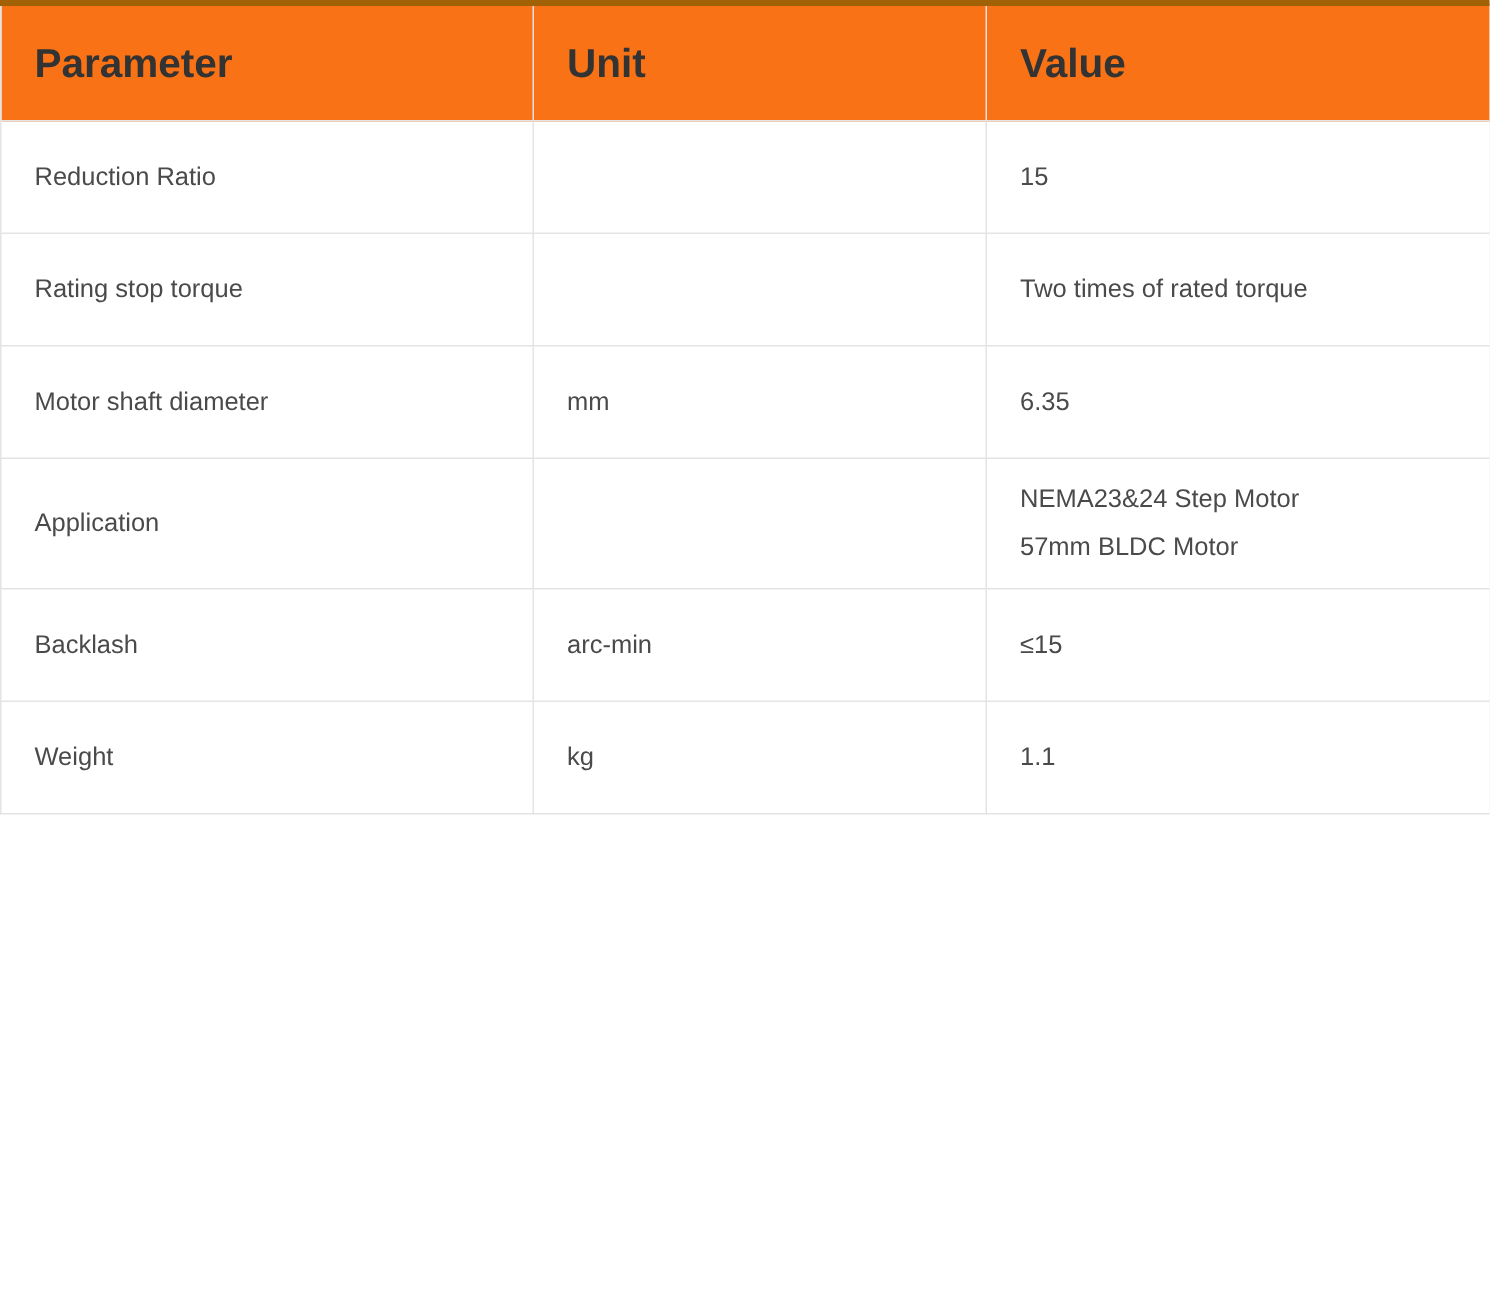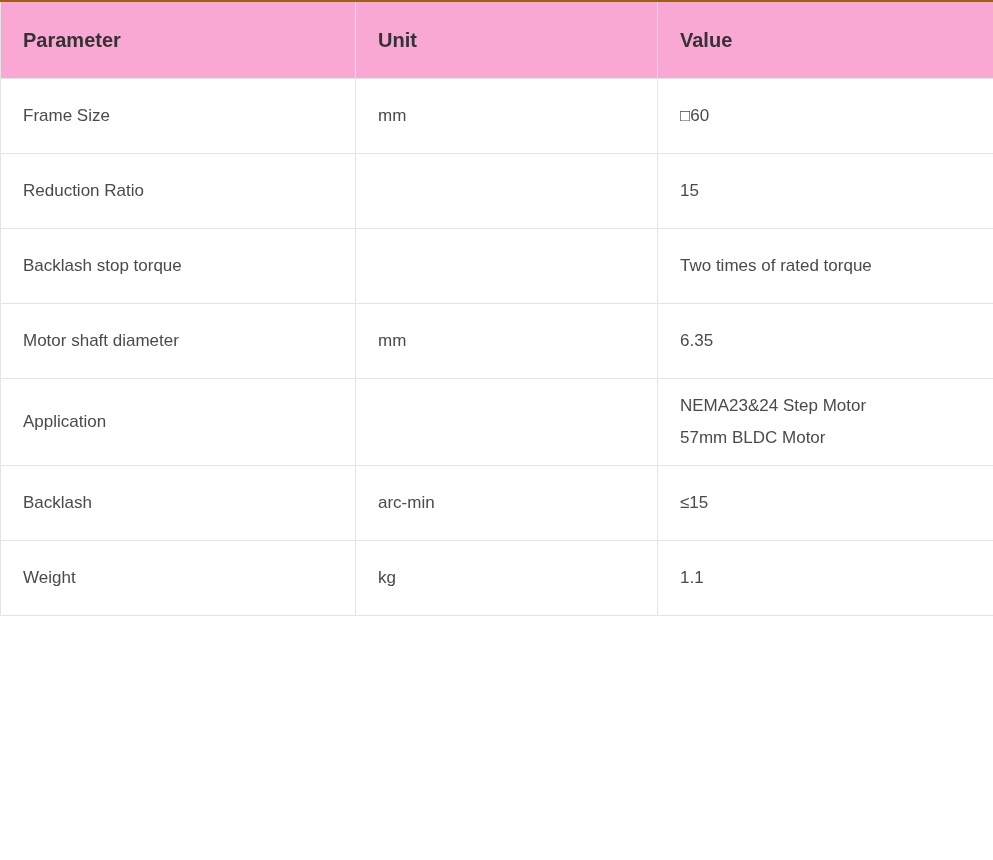--- a/index.html
+++ b/index.html
@@ -25,26 +25,26 @@
 
   .spec-table th,
   .spec-table td {
     border: 1px solid #e4e4e4;
     text-align: left;
     vertical-align: middle;
     padding: 0 10px 0 22px;
     font-weight: normal;
   }
   .spec-table thead th {
-    background: #f9a8d4;
+    background: #f97316;
     color: #333333;
     font-weight: bold;
-    font-size: 20px;
+    font-size: 27px;
     height: 76px;
-    border-top: 2px solid #a16207;
+    border-top: 4px solid #a16207;
   }
   .spec-table tbody td {
     height: 74px;
     font-size: 17px;
     color: #4a4a4a;
     line-height: 1.45;
   }
   .spec-table tbody tr.tall td {
     height: 86px;
   }
@@ -66,31 +66,26 @@
   </colgroup>
   <thead>
     <tr>
       <th>Parameter</th>
       <th>Unit</th>
       <th>Value</th>
     </tr>
   </thead>
   <tbody>
     <tr>
-      <td>Frame Size</td>
-      <td>mm</td>
-      <td>□60</td>
-    </tr>
-    <tr>
       <td>Reduction Ratio</td>
       <td></td>
       <td>15</td>
     </tr>
     <tr>
-      <td>Backlash stop torque</td>
+      <td>Rating stop torque</td>
       <td></td>
       <td>Two times of rated torque</td>
     </tr>
     <tr>
       <td>Motor shaft diameter</td>
       <td>mm</td>
       <td>6.35</td>
     </tr>
     <tr class="tall">
       <td>Application</td>

